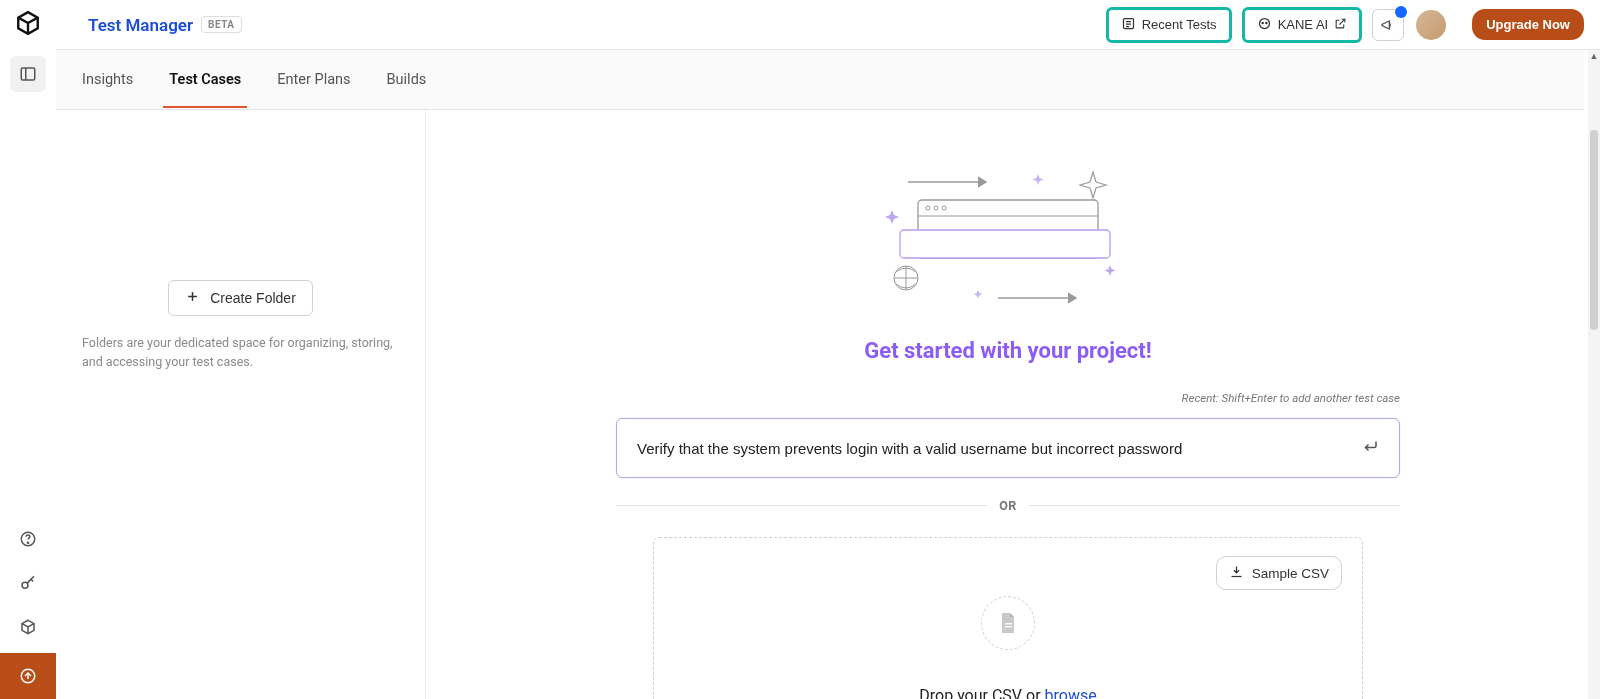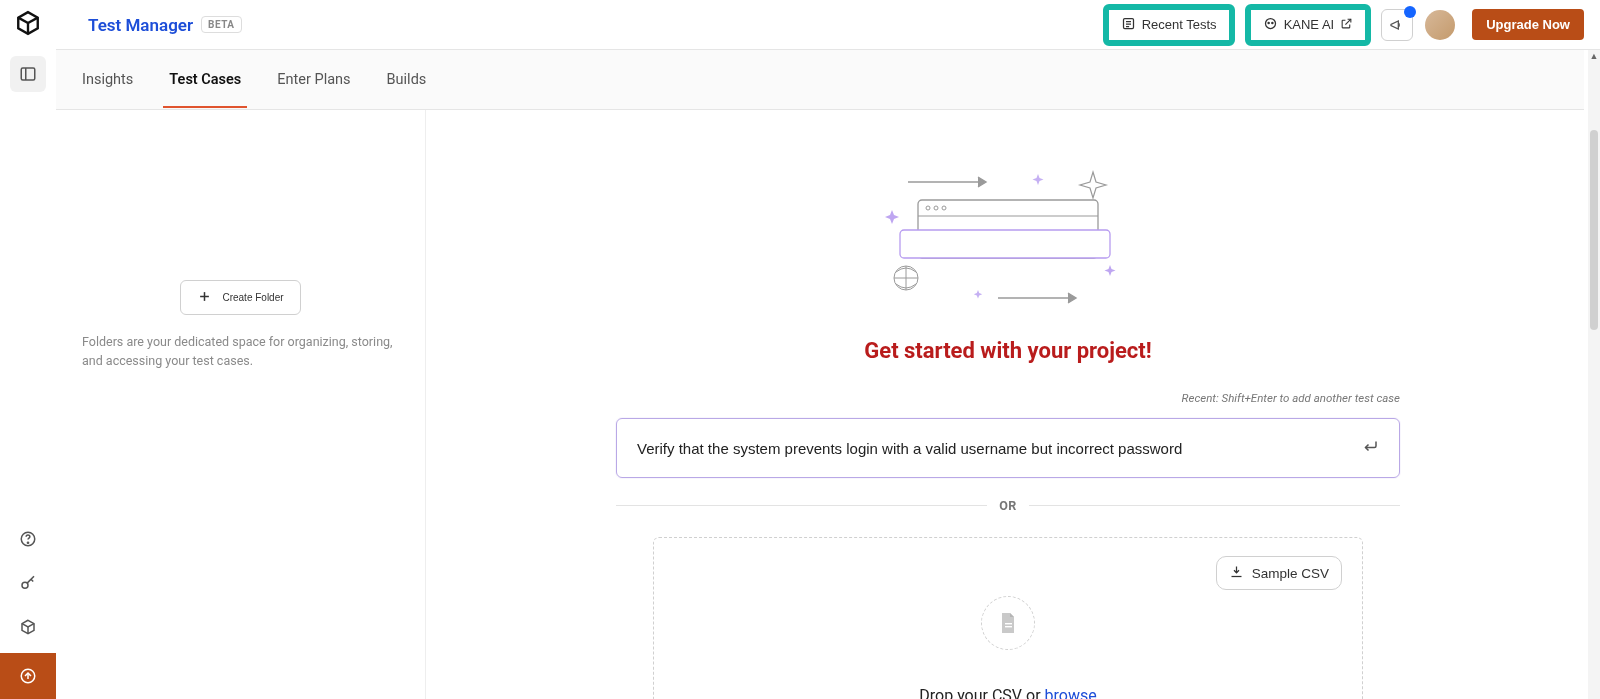--- a/index.html
+++ b/index.html
@@ -3,49 +3,49 @@
   <meta charset="utf-8">
   <style>
     * { box-sizing: border-box; margin: 0; padding: 0; }
     body { font-family: -apple-system, BlinkMacSystemFont, "Segoe UI", Roboto, Helvetica, Arial, sans-serif; background: #fff; color: #111; width: 1600px; height: 699px; overflow: hidden; position: relative; }
 
     
     .header { position: absolute; top: 0; left: 56px; right: 0; height: 50px; display: flex; align-items: center; padding: 0 16px; border-bottom: 1px solid #e5e5e5; background: #fff; }
     .app-title { color: #1d4ed8; font-weight: 600; font-size: 17px; margin-left: 16px; }
     .beta-badge { margin-left: 8px; border: 1px solid #ddd; border-radius: 4px; font-size: 10px; letter-spacing: 0.5px; padding: 2px 6px; color: #888; font-weight: bold; }
     .header-spacer { flex: 1; }
-    .hdr-btn { display: inline-flex; align-items: center; gap: 6px; border: 6px solid #14b8a6; background: #fff; border-radius: 6px; padding: 6px 12px; font-size: 13px; color: #333; margin-left: 10px; cursor: pointer; }
+    .hdr-btn { display: inline-flex; align-items: center; gap: 6px; border: 3px solid #14b8a6; background: #fff; border-radius: 6px; padding: 6px 12px; font-size: 13px; color: #333; margin-left: 10px; cursor: pointer; }
     .hdr-icon-btn { display: inline-flex; align-items: center; justify-content: center; width: 32px; height: 32px; border: 1px solid #d0d0d0; border-radius: 6px; margin-left: 10px; color: #555; position: relative; cursor: pointer; background:#fff;}
     .notif-dot { position: absolute; top: -4px; right: -4px; width: 12px; height: 12px; background: #1565ff; border-radius: 50%; }
     .avatar { width: 30px; height: 30px; border-radius: 50%; background: linear-gradient(135deg,#d7b899,#c49a6c); margin-left: 12px; display:inline-block; }
-    .upgrade-btn { margin-left: 17px; background: #b94d17; color: #fff; font-weight: 600; font-size: 13px; border: none; padding: 8px 14px; border-radius: 4px; cursor: pointer; }
+    .upgrade-btn { margin-left: 26px; background: #b94d17; color: #fff; font-weight: 600; font-size: 13px; border: none; padding: 8px 14px; border-radius: 13px; cursor: pointer; }
 
     
     .left-rail { position: absolute; top: 0; left: 0; width: 56px; height: 100%; background: #fff; display: flex; flex-direction: column; align-items: center; padding-top: 10px; }
     .rail-logo { width: 26px; height: 26px; color: #111; margin-bottom: 20px; }
     .rail-item { width: 36px; height: 36px; border-radius: 6px; display: flex; align-items: center; justify-content: center; color: #555; cursor: pointer; }
     .rail-item.active { background: #f1f1f1; }
     .rail-bottom { margin-top: auto; display: flex; flex-direction: column; align-items: center; gap: 8px; padding-bottom: 0; width:100%;}
     .rail-upgrade { width: 56px; height: 46px; background: #b94d17; color: #fff; display: flex; align-items: center; justify-content: center; }
 
     
     .subheader { position: absolute; top: 50px; left: 56px; right: 16px; height: 60px; background: #fafafa; border-bottom: 1px solid #e5e5e5; display: flex; align-items: center; padding: 0 24px; gap: 32px; }
     .tab { font-size: 14.5px; color: #555; padding: 20px 2px; cursor: pointer; position: relative; }
     .tab.active { color: #111; font-weight: 600; }
     .tab.active::after { content: ""; position: absolute; left: -4px; right: -4px; bottom: 0; height: 2px; background: #e0542e; }
 
     
     .main { position: absolute; top: 110px; left: 56px; right: 10px; bottom: 0; display: flex; }
     .sidebar { width: 370px; border-right: 1px solid #eee; padding: 30px 22px; display: flex; flex-direction: column; align-items: center; }
-    .create-folder { margin-top: 140px; display: inline-flex; align-items: center; gap: 10px; border: 1px solid #d0d0d0; background: #fff; border-radius: 6px; padding: 8px 16px; font-size: 10px; color: #333; cursor: pointer; }
+    .create-folder { margin-top: 140px; display: inline-flex; align-items: center; gap: 10px; border: 1px solid #d0d0d0; background: #fff; border-radius: 6px; padding: 8px 16px; font-size: 14px; color: #333; cursor: pointer; }
     .sidebar-hint { margin-top: 18px; font-size: 12.5px; color: #8a8a8a; text-align: left; line-height: 1.5; padding: 0 4px; }
 
     .content { flex: 1; padding: 30px 60px 0 60px; display: flex; flex-direction: column; align-items: center; position: relative; overflow:hidden; }
     .illus-wrap { margin-top: 20px; }
-    .content-heading { margin-top: 24px; font-size: 22px; font-weight: 700; color: #b91c1c; }
+    .content-heading { margin-top: 24px; font-size: 22px; font-weight: 700; color: #8b5cf6; }
 
     .hint-row { width: 100%; max-width: 784px; text-align: right; font-size: 11.5px; font-style: italic; color: #777; margin-top: 28px; }
     .tc-input-wrap { width: 100%; max-width: 784px; border: 1px solid #b9a8e6; border-radius: 6px; padding: 18px 20px; display: flex; margin-top: 13px; box-shadow: 0 0 0 1px rgba(120,80,220,0.05); }
     .tc-input { flex: 1; border: none; outline: none; font-size: 15px; color: #222; background: transparent; }
     .enter-icon { color: #555; font-size: 18px; }
 
     .or-divider { width: 100%; max-width: 784px; display: flex; align-items: center; gap: 12px; margin-top: 20px; font-weight: bold; }
     .or-line { flex: 1; height: 1px; background: #e3e3e3; }
     .or-text { font-size: 12.5px; color: #777; letter-spacing: 0.5px; }
 

